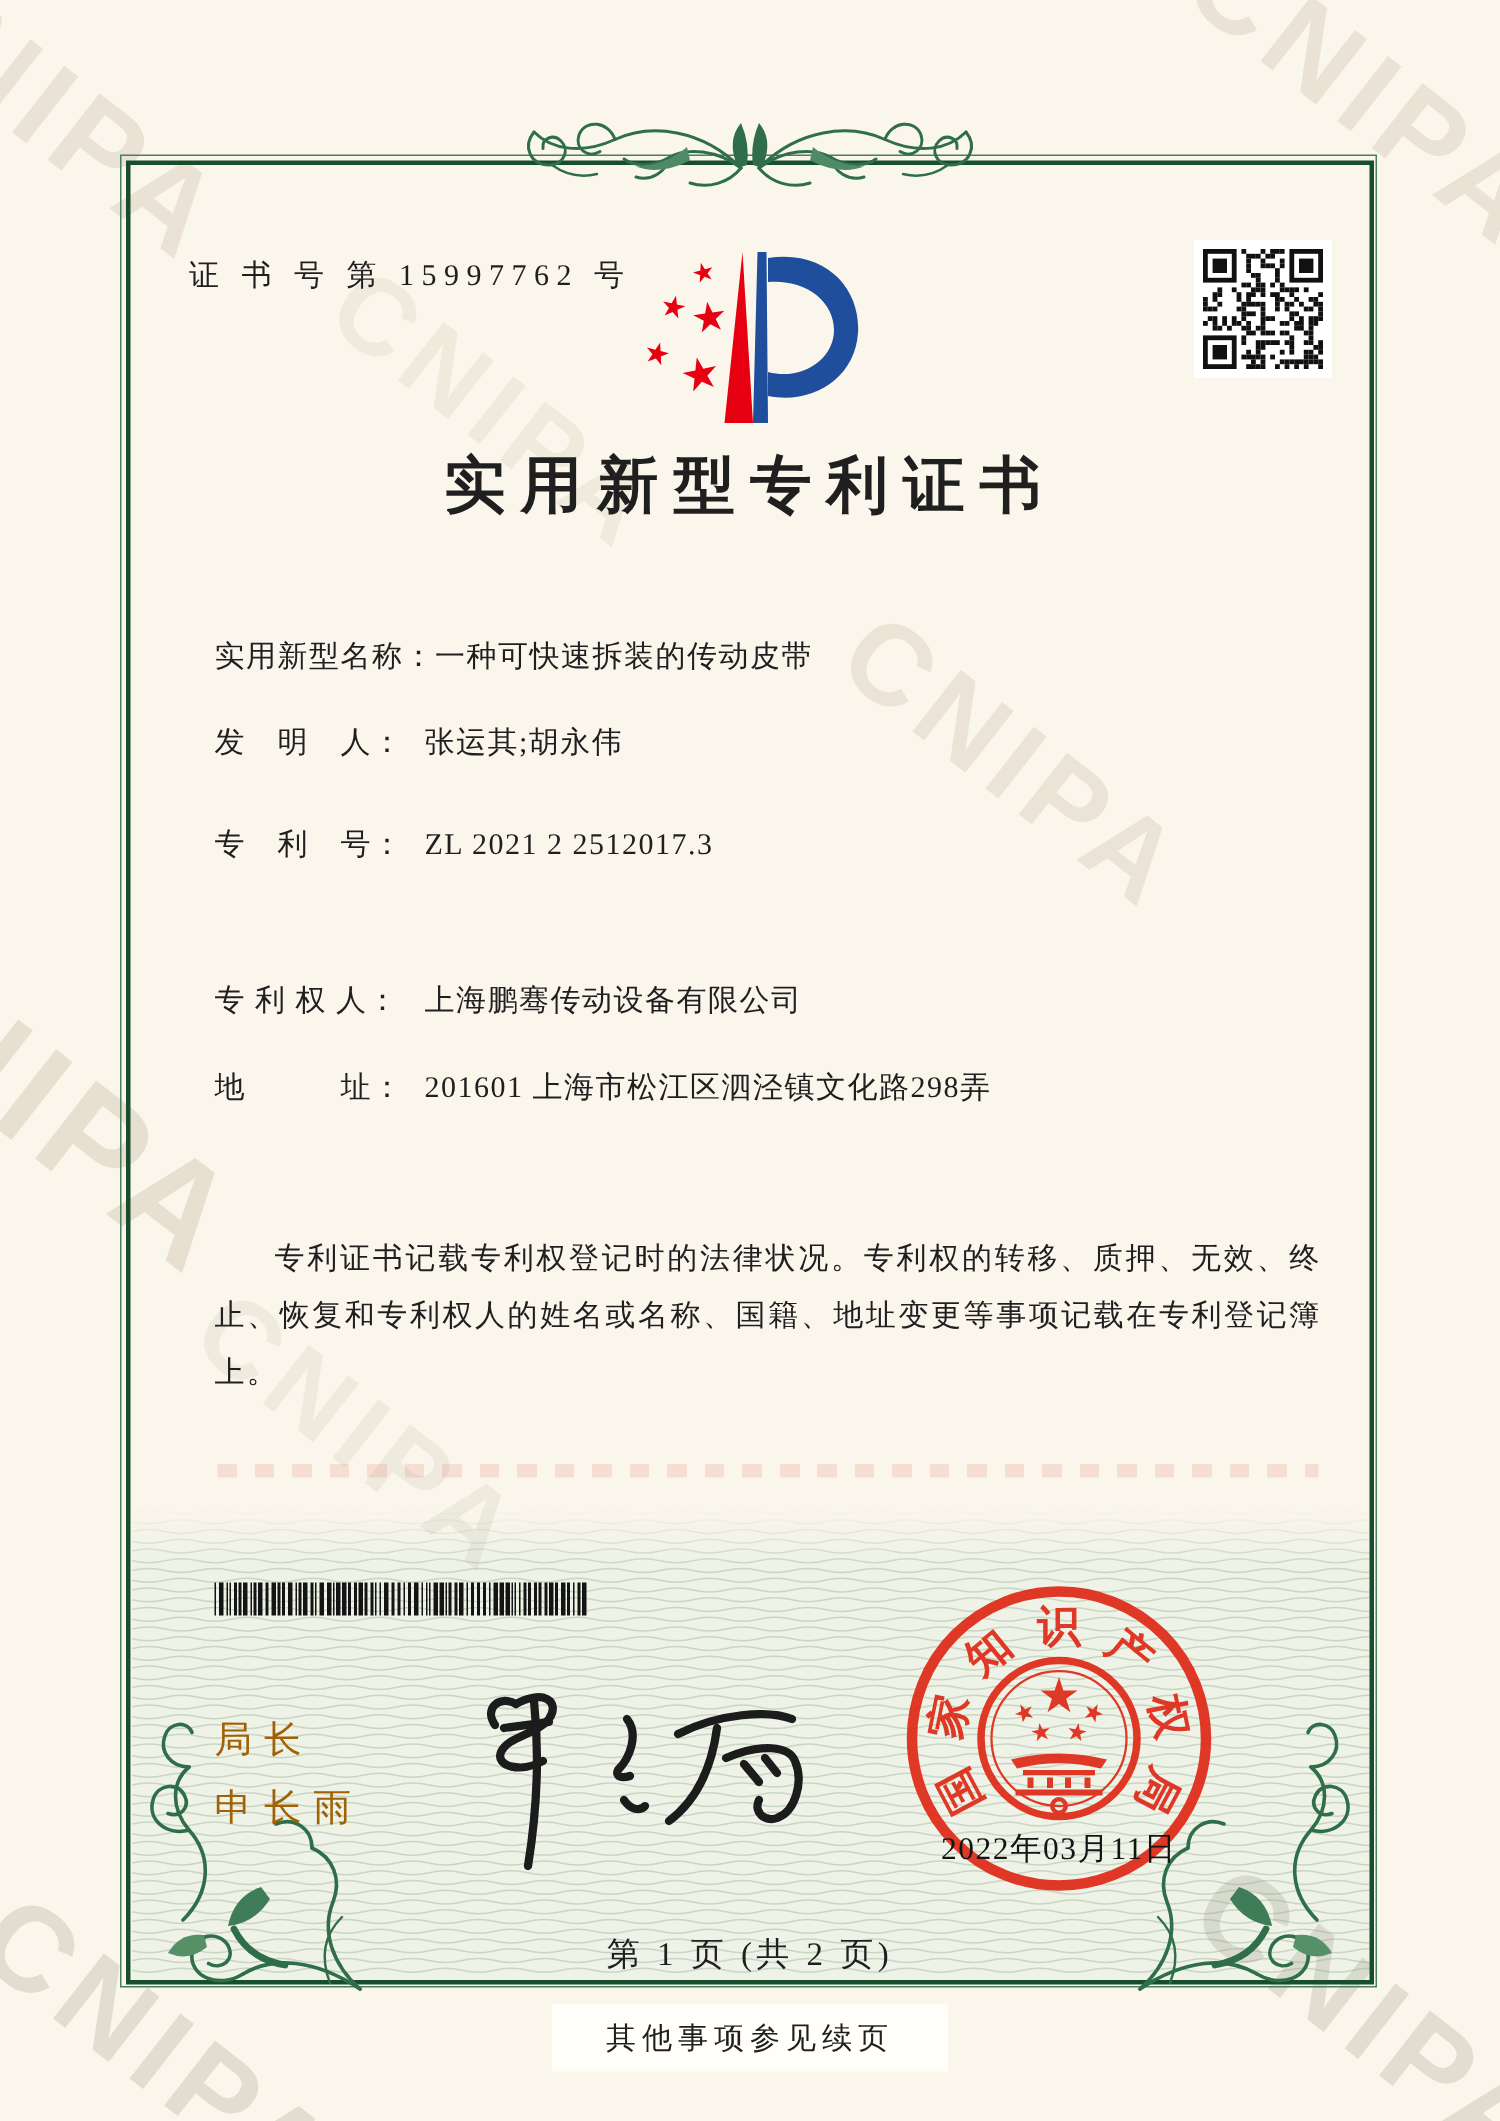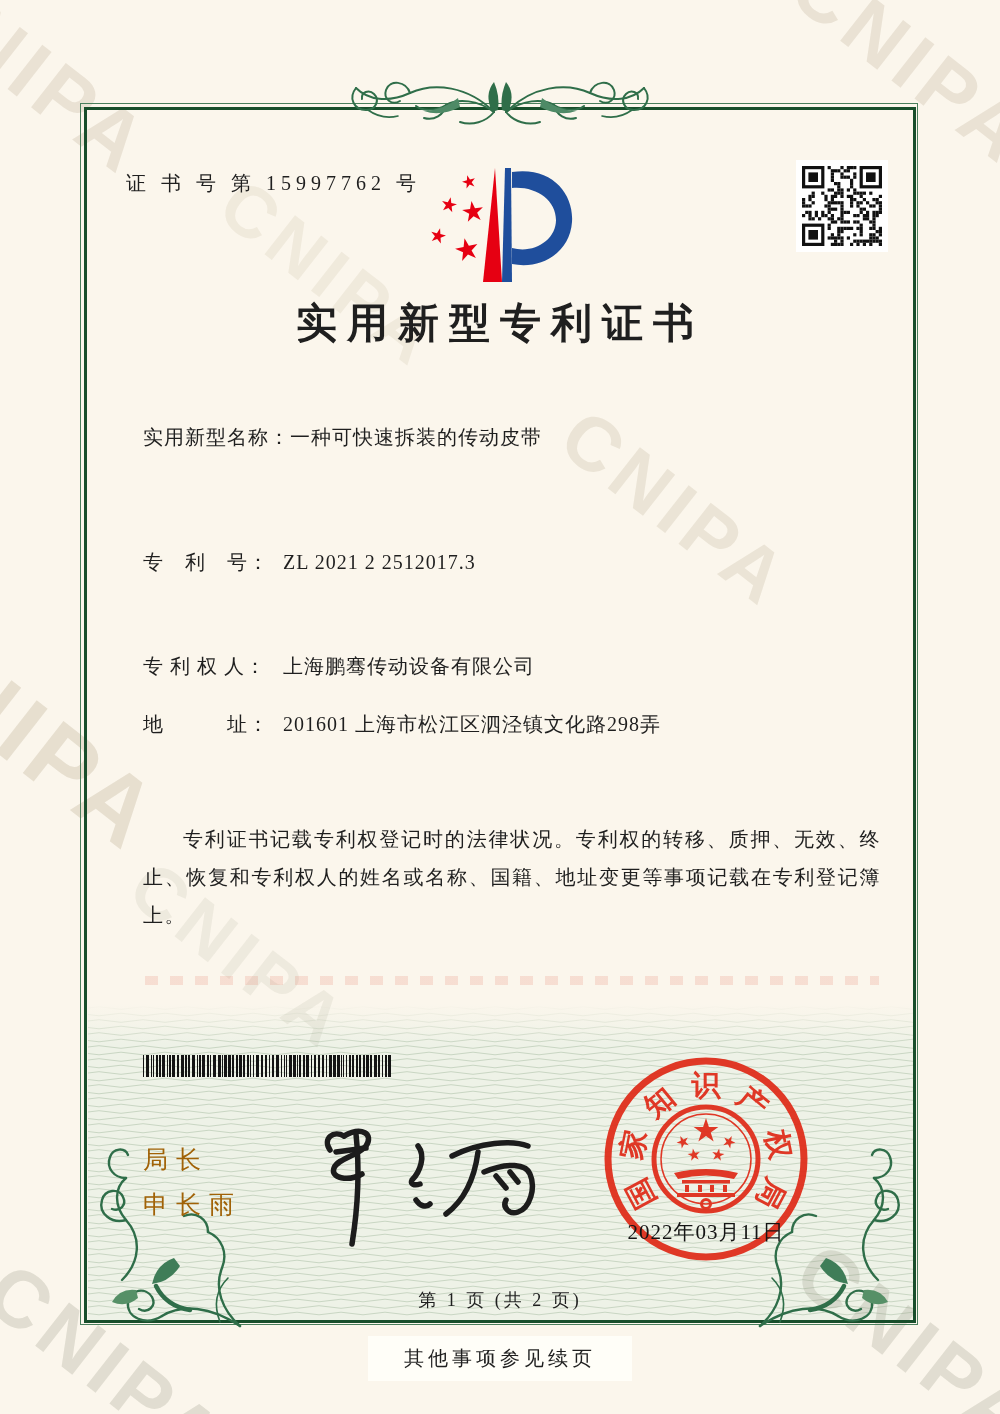--- a/index.html
+++ b/index.html
@@ -44,21 +44,21 @@
   .barcode{position:absolute; left:143px; top:1055px; width:253px; height:22px; z-index:6; font-size:0;}
   .barcode span{display:inline-block; height:22px; background:#141414; vertical-align:top;}
   .director{position:absolute; left:143px; z-index:6;
     font-family:"Liberation Sans","DejaVu Sans",sans-serif;
     font-size:25px; letter-spacing:8px; color:#a16207;}
   .sig{position:absolute; left:300px; top:1112px; z-index:6;}
   .seal{position:absolute; left:597px; top:1050px; width:218px; height:218px; z-index:7; opacity:0.93;}
   .seal-date{position:absolute; left:606px; top:1218px; width:200px; z-index:8;
     text-align:center; font-size:21px; letter-spacing:1px; color:#141414;}
   .page-ind{position:absolute; left:90px; top:1288px; width:820px; z-index:6;
-    text-align:center; font-size:18px; letter-spacing:3px;}
+    text-align:center; font-size:22px; letter-spacing:3px;}
   .cont-wrap{position:absolute; left:0; top:1336px; width:1000px; z-index:6; text-align:center;}
   .cont-note{display:inline-block; background:#fffef8; padding:9px 36px;
     font-size:20px; letter-spacing:4px;}
   .ornament-top{position:absolute; left:308px; top:76px; z-index:6;}
   .corner-fl{position:absolute; z-index:6;}
   .logo{position:absolute; left:424px; top:160px; z-index:6;}
   .qr{position:absolute; left:796px; top:160px; width:92px; height:92px; background:#fff; z-index:6;}
   .qr svg{display:block; margin:6px;}
 </style>
 </head>
@@ -397,20 +397,23 @@
         <rect x="1" y="19" width="5" height="5" fill="#fff"></rect>
         <rect x="2" y="20" width="3" height="3" fill="#111"></rect>
       </svg>
   </div>
 
   <div class="title">实用新型专利证书</div>
 
   <div class="frow" style="top:424px;">
     <span class="flabel">实用新型名称：</span><span class="fvalue">一种可快速拆装的传动皮带</span>
   </div>
+  <div class="frow" style="top:481px;">
+    <span class="flabel">发　明　人：</span><span class="fvalue">张运其;胡永伟</span>
+  </div>
   <div class="frow" style="top:539px;margin-top:10px;">
     <span class="flabel">专　利　号：</span><span class="fvalue">ZL 2021 2 2512017.3</span>
   </div>
   <div class="frow" style="top:653px;">
     <span class="flabel">专 利 权 人：</span><span class="fvalue">上海鹏骞传动设备有限公司</span>
   </div>
   <div class="frow" style="top:711px;">
     <span class="flabel">地　　　址：</span><span class="fvalue">201601 上海市松江区泗泾镇文化路298弄</span>
   </div>
 

